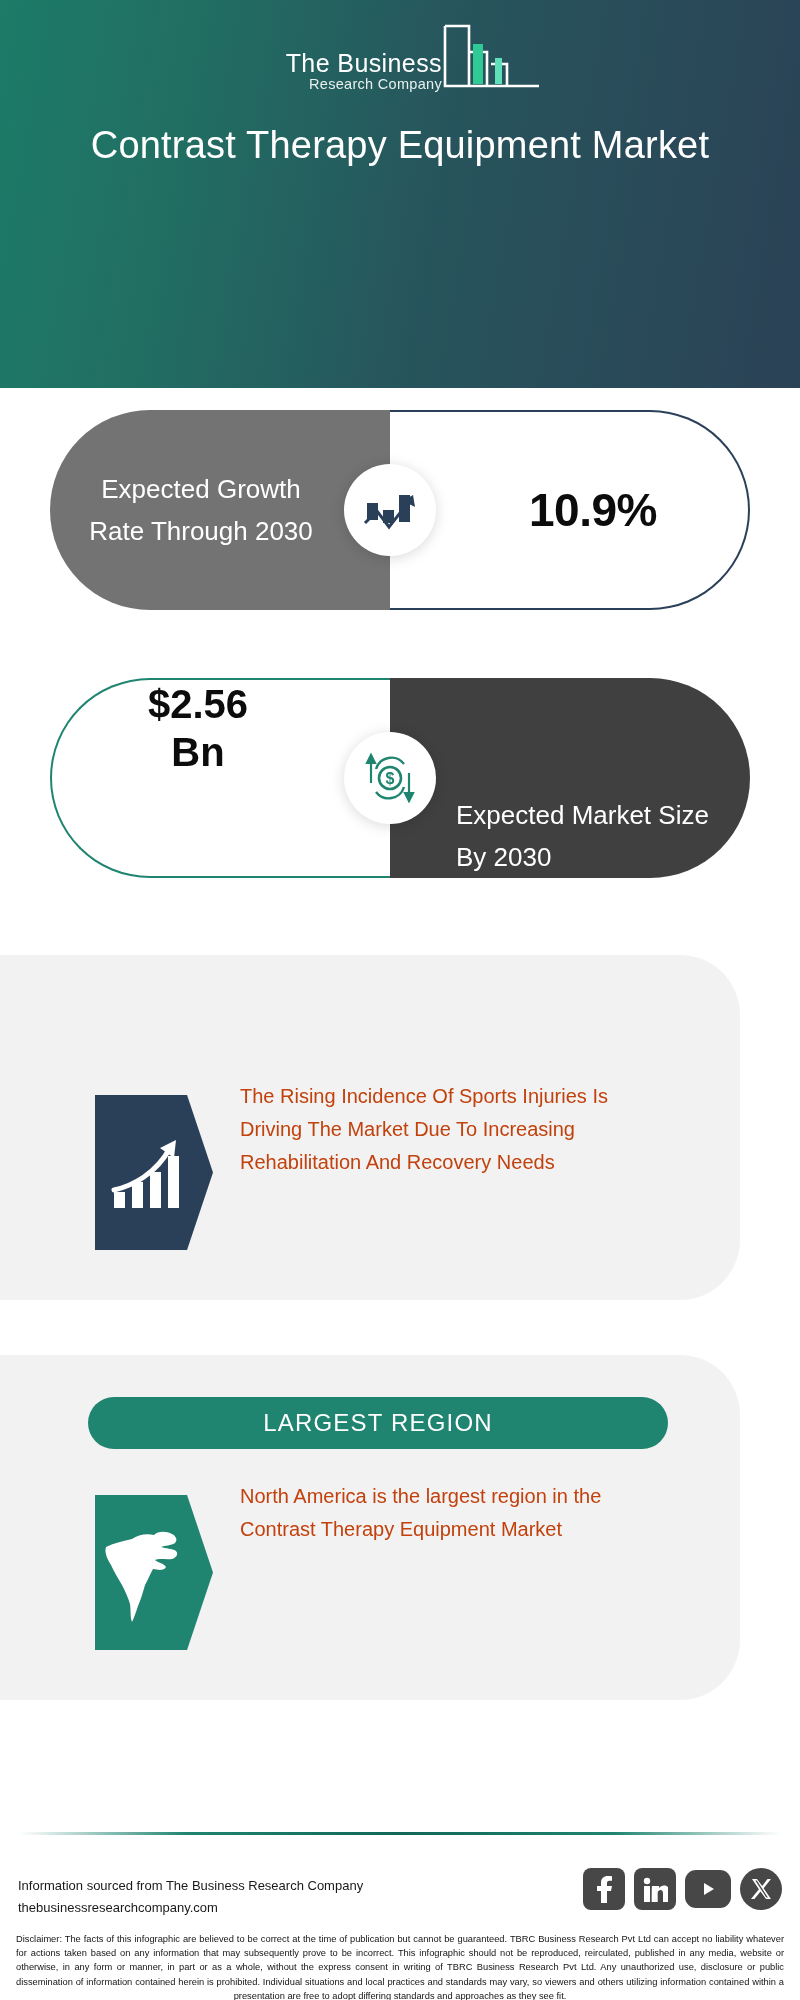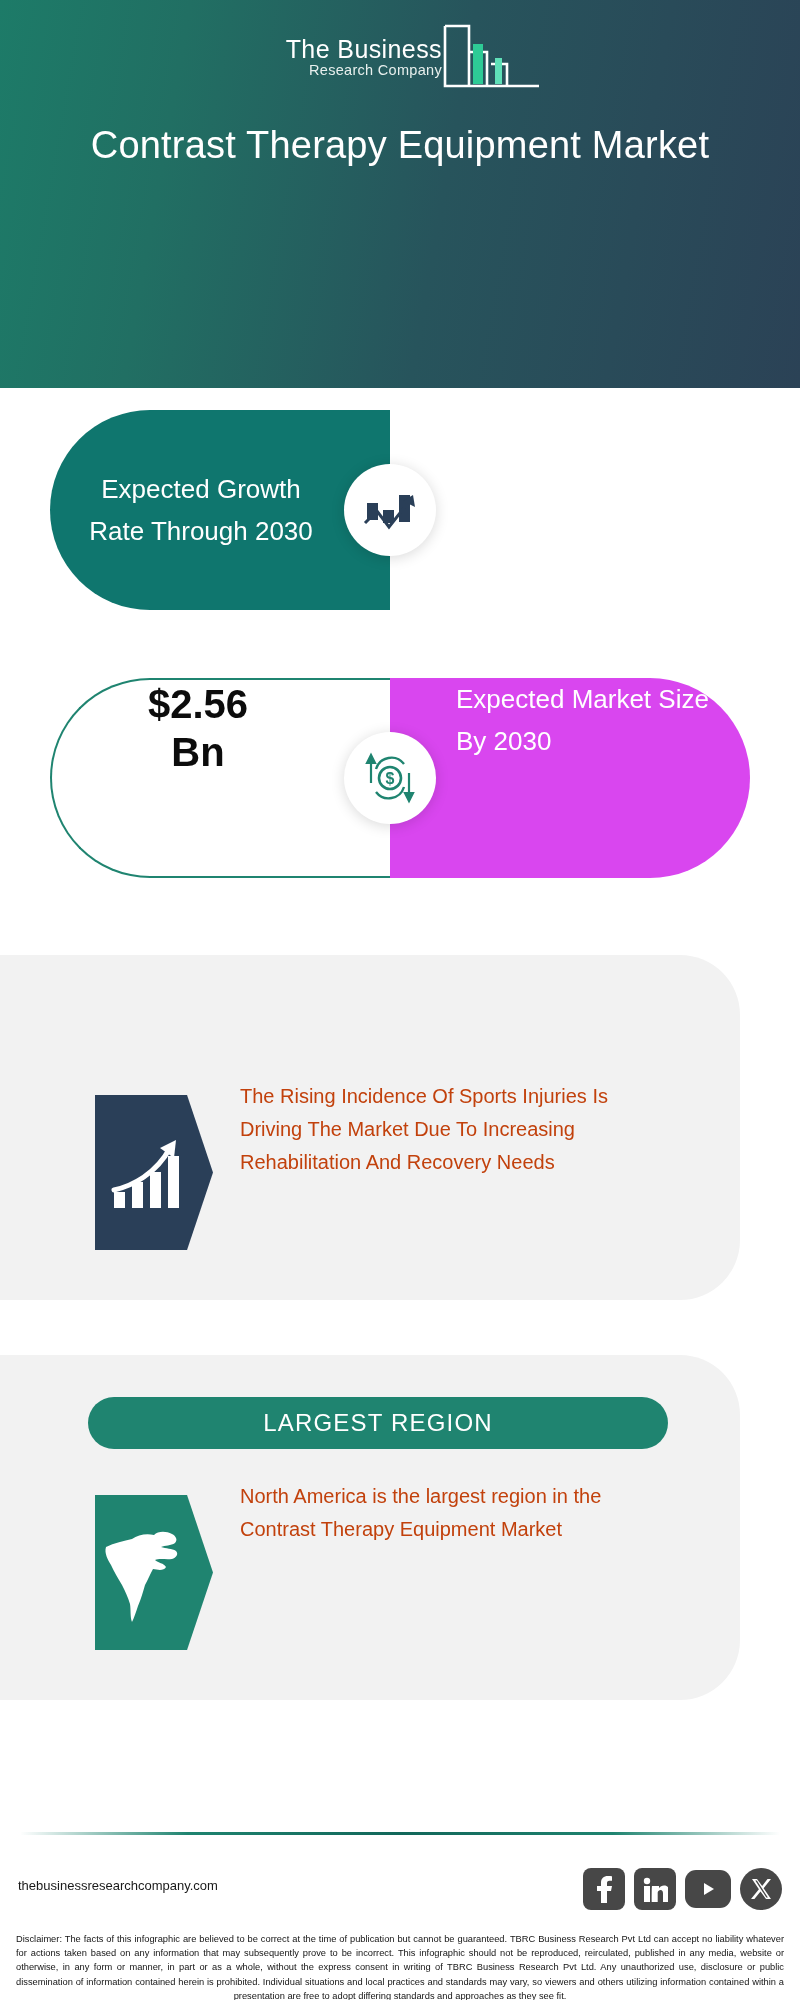--- a/index.html
+++ b/index.html
@@ -15,41 +15,41 @@
   
   .header {
     position: absolute; left: 0; top: 0; width: 800px; height: 388px;
     background: linear-gradient(100deg, #1d7b68 0%, #216f63 22%, #27545c 55%, #2b4256 100%);
     overflow: hidden;
   }
   .logo-wrap {
     position: absolute; left: 0; right: 0; top: 22px;
     display: flex; justify-content: center; align-items: flex-end;
   }
-  .logo { display: flex; align-items: center; }
+  .logo { display: flex; align-items: flex-end; }
   .logo-text { display: flex; flex-direction: column; align-items: flex-end; padding-bottom: 3px;}
   .logo-line1 { color: #ffffff; font-size: 25px; letter-spacing: .4px; line-height: 26px; font-weight: 400;}
   .logo-line2 { color: #e8f0ee; font-size: 14.5px; letter-spacing: .3px; line-height: 17px; font-weight: 400; padding-left: 48px;}
   .logo-mark { margin-left: 1px; margin-bottom: 0px; }
 
   .header-title {
     position: absolute; left: 60px; right: 60px; top: 120px;
     text-align: center; color: #ffffff;
     font-size: 38px; line-height: 50px; font-weight: 400;
     letter-spacing: .2px;
   }
 
   
   .stat-row { position: absolute; left: 50px; width: 700px; }
   .stat1 { top: 410px; height: 200px; }
   .stat2 { top: 678px; height: 200px; }
 
   .stat-left-dark {
     position: absolute; left: 0; top: 0; width: 340px; height: 200px;
-    background: #0f766e;
+    background: #737373;
     border-radius: 100px 0 0 100px;
     display: flex; align-items: center; justify-content: center;
   }
   .stat-left-dark .lbl {
     color: #ffffff; font-size: 26px; line-height: 42px; text-align: center;
     padding-left: 22px; padding-right: 60px;
   }
   .stat-right-outline {
     position: absolute; left: 340px; top: 0; width: 360px; height: 200px;
     border: 2.5px solid #2a3f58; border-left: none;
@@ -68,22 +68,22 @@
     border-radius: 100px 0 0 100px;
     background: #ffffff;
     display: flex; align-items: flex-start; justify-content: center;
   }
   .stat-left-outline .val {
     color: #0c0c0c; font-size: 40px; font-weight: 700; line-height: 48px;
     text-align: center; padding-right: 72px; padding-left: 26px;
   }
   .stat-right-green {
     position: absolute; left: 340px; top: 0; width: 360px; height: 200px;
-    background: #d946ef; border-radius: 0 100px 100px 0;
-    display: flex; align-items: flex-start; justify-content: center;
+    background: #404040; border-radius: 0 100px 100px 0;
+    display: flex; align-items: flex-end; justify-content: center;
   }
   .stat-right-green .lbl {
     color: #ffffff; font-size: 26px; line-height: 42px;
     padding-left: 66px; padding-right: 26px;
   }
 
   .badge-circle {
     position: absolute; top: 50%; transform: translate(-50%, -50%);
     width: 92px; height: 92px; border-radius: 50%;
     background: #ffffff;
@@ -180,20 +180,23 @@
         </div>
       </div>
     </div>
     <div class="header-title">Contrast Therapy Equipment Market</div>
   </div>
 
   <div class="stat-row stat1">
     <div class="stat-left-dark">
       <div class="lbl">Expected Growth Rate Through 2030</div>
     </div>
+    <div class="stat-right-outline">
+      <div class="val">10.9%</div>
+    </div>
     <div class="badge-circle badge-c1">
       <svg width="58" height="54" viewBox="0 0 58 54">
         <rect x="6" y="20" width="11" height="17" fill="#2a3f58"></rect>
         <rect x="22" y="27" width="11" height="13" fill="#2a3f58"></rect>
         <rect x="38" y="12" width="11" height="27" fill="#2a3f58"></rect>
         <polyline points="4,40 16,28 28,44 50,16" fill="none" stroke="#2a3f58" stroke-width="3"></polyline>
         <polygon points="52,12 54,24 42,18" fill="#2a3f58"></polygon>
       </svg>
     </div>
   </div>
@@ -251,20 +254,21 @@
           C16 57 12 51 9 44 C6 39 2 32 4 26 Z"></path>
         <path fill="#ffffff" d="M56 16 C62 14 69 15 72 19 C70 23 64 23 59 22 C57 21 55 18 56 16 Z"></path>
       </svg>
     </div>
     <div class="card-text">North America is the largest region in the Contrast Therapy Equipment Market</div>
   </div>
 
   <div class="divider"></div>
 
   <div class="src-text">
+    <div>Information sourced from The Business Research Company</div>
     <div>thebusinessresearchcompany.com</div>
   </div>
 
   <div class="socials">
     <div class="sic sic-sq">
       <svg width="24" height="28" viewBox="0 0 24 28">
           <path fill="#fff" d="M15 28V16h4l1-5h-5V8.2c0-1.4.4-2.4 2.5-2.4H20V1.2C19.4 1.1 17.7 1 15.8 1 11.8 1 9 3.4 9 7.7V11H5v5h4v12h6z"></path>
         </svg>
     </div>
     <div class="sic sic-sq">

